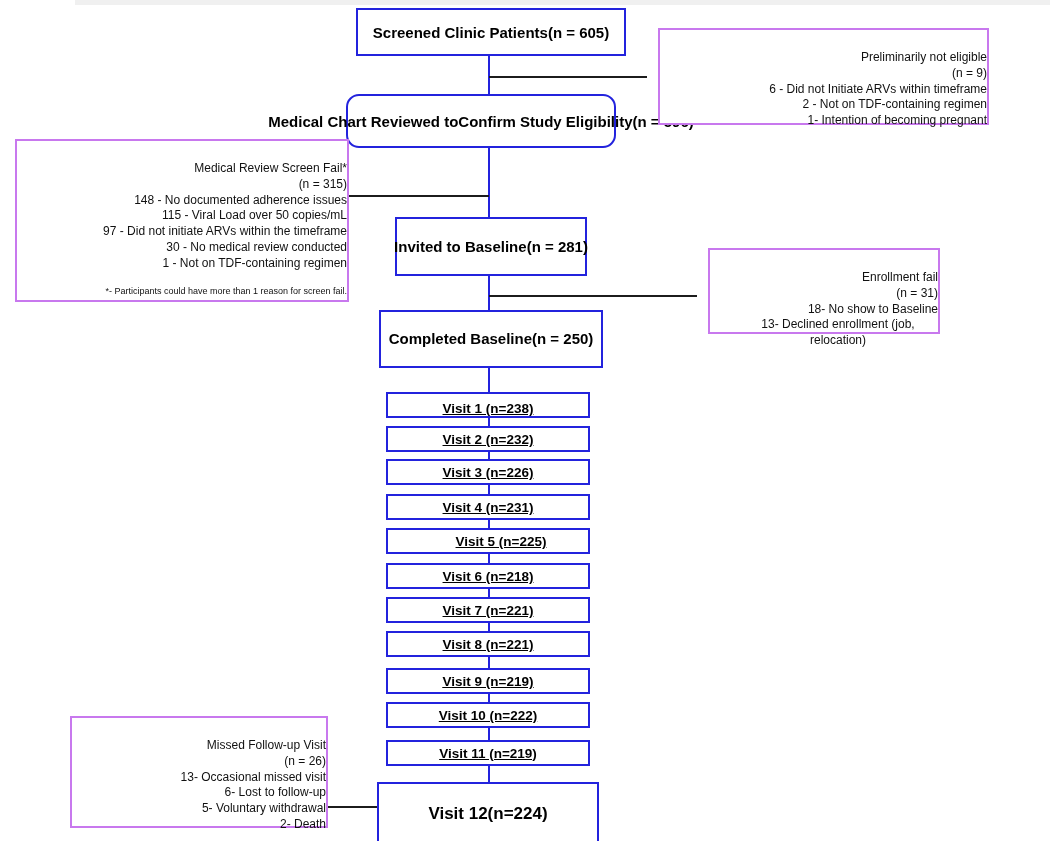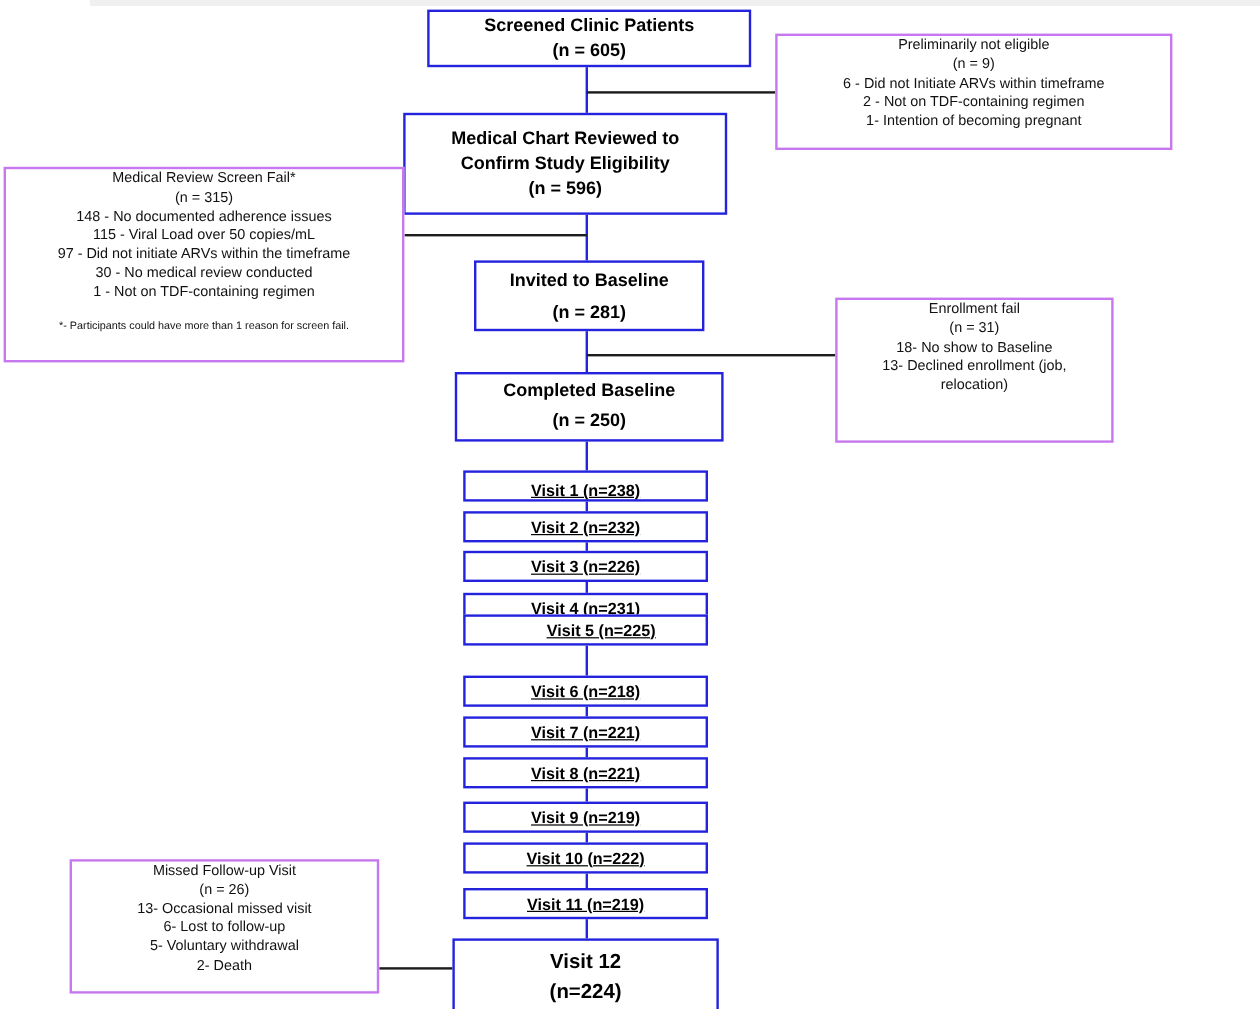--- a/index.html
+++ b/index.html
@@ -5,34 +5,34 @@
   html,body{margin:0;padding:0;background:#ffffff;}
   #canvas{
     position:relative;width:1050px;height:841px;background:#ffffff;overflow:hidden;
     font-family:"Liberation Sans","DejaVu Sans",sans-serif;color:#000;
   }
   .topstrip{position:absolute;left:75px;top:0;width:975px;height:5px;background:#f0f0f0;}
   .vline{position:absolute;width:2px;background:#2323dd;z-index:0;}
   .hline{position:absolute;height:2px;background:#1c1c1c;z-index:0;}
   .mainbox{
     position:absolute;box-sizing:border-box;border:2px solid #2323dd;background:#ffffff;
-    display:flex;flex-direction:column;align-items:center;justify-content:center;
+    display:flex;flex-direction:row;align-items:center;justify-content:center;
     text-align:center;font-weight:bold;z-index:1;
   }
   .mainbox .ln{white-space:nowrap;}
   .visitbox{
     position:absolute;box-sizing:border-box;border:2px solid #2323dd;background:#ffffff;
     left:386px;width:204px;height:26px;display:flex;align-items:center;justify-content:center;
     text-align:center;font-weight:bold;font-size:13.5px;z-index:1;
   }
   .visitbox span{text-decoration:underline;white-space:nowrap;}
   .sidebox{
     position:absolute;box-sizing:border-box;border:2px solid #c878ee;background:#ffffff;
-    display:flex;flex-direction:column;align-items:center;justify-content:flex-start;
-    text-align:center;font-size:12px;line-height:1.32;color:#111;z-index:1;padding-top:0;
+    display:flex;flex-direction:column;align-items:flex-end;justify-content:flex-start;
+    text-align:center;font-size:12px;line-height:1.32;color:#111;z-index:1;padding-top:20px;margin-left:12px;
   }
   .sidebox .footnote{font-size:9px;margin-top:14px;color:#111;}
 </style>
 </head>
 <body>
 
 <div id="canvas">
 
   <div class="topstrip"></div>
 
@@ -41,21 +41,21 @@
   <div class="hline" style="left:489px;top:76px;width:158px;"></div>
   <div class="hline" style="left:337px;top:195px;width:152px;"></div>
   <div class="hline" style="left:489px;top:295px;width:208px;"></div>
   <div class="hline" style="left:316px;top:806px;width:62px;"></div>
 
   <div class="mainbox" style="left:356px;top:8px;width:270px;height:48px;font-size:15px;line-height:1.4;">
     <div class="ln">Screened Clinic Patients</div>
     <div class="ln">(n = 605)</div>
   </div>
 
-  <div class="mainbox" style="left:336px;top:94px;width:270px;height:85px;font-size:15px;line-height:1.4;">
+  <div class="mainbox" style="left:346px;top:94px;width:270px;height:54px;font-size:15px;line-height:1.4;border-radius:13px;">
     <div class="ln">Medical Chart Reviewed to</div>
     <div class="ln">Confirm Study Eligibility</div>
     <div class="ln">(n = 596)</div>
   </div>
 
   <div class="mainbox" style="left:395px;top:217px;width:192px;height:59px;font-size:15px;line-height:1.8;">
     <div class="ln">Invited to Baseline</div>
     <div class="ln">(n = 281)</div>
   </div>
 
@@ -69,33 +69,33 @@
     </div>
   <div class="visitbox" style="top:426px;">
       <span>Visit 2 (n=232)</span>
     </div>
   <div class="visitbox" style="top:459px;">
       <span>Visit 3 (n=226)</span>
     </div>
   <div class="visitbox" style="top:494px;">
       <span>Visit 4 (n=231)</span>
     </div>
-  <div class="visitbox" style="top:512px;padding-left:26px;">
+  <div class="visitbox" style="top:528px;padding-left:26px;">
       <span>Visit 5 (n=225)</span>
     </div>
   <div class="visitbox" style="top:563px;">
       <span>Visit 6 (n=218)</span>
     </div>
   <div class="visitbox" style="top:597px;">
       <span>Visit 7 (n=221)</span>
     </div>
   <div class="visitbox" style="top:631px;">
       <span>Visit 8 (n=221)</span>
     </div>
-  <div class="visitbox" style="top:668px;">
+  <div class="visitbox" style="top:668px;text-decoration:underline;">
       <span>Visit 9 (n=219)</span>
     </div>
   <div class="visitbox" style="top:702px;">
       <span>Visit 10 (n=222)</span>
     </div>
   <div class="visitbox" style="top:740px;">
       <span>Visit 11 (n=219)</span>
     </div>
 
   <div class="mainbox" style="left:377px;top:782px;width:222px;height:64px;font-size:17px;line-height:1.5;">
@@ -115,21 +115,21 @@
     <div>Medical Review Screen Fail*</div>
     <div>(n = 315)</div>
     <div>148 - No documented adherence issues</div>
     <div>115 - Viral Load over 50 copies/mL</div>
     <div>97 - Did not initiate ARVs within the timeframe</div>
     <div>30 - No medical review conducted</div>
     <div>1 - Not on TDF-containing regimen</div>
     <div class="footnote">*- Participants could have more than 1 reason for screen fail.</div>
   </div>
 
-  <div class="sidebox" style="left:696px;top:248px;width:232px;height:121px;">
+  <div class="sidebox" style="left:696px;top:248px;width:232px;height:86px;">
     <div>Enrollment fail</div>
     <div>(n = 31)</div>
     <div>18- No show to Baseline</div>
     <div style="width:200px;">13- Declined enrollment (job, relocation)</div>
   </div>
 
   <div class="sidebox" style="left:58px;top:716px;width:258px;height:112px;">
     <div>Missed Follow-up Visit</div>
     <div>(n = 26)</div>
     <div>13- Occasional missed visit</div>

